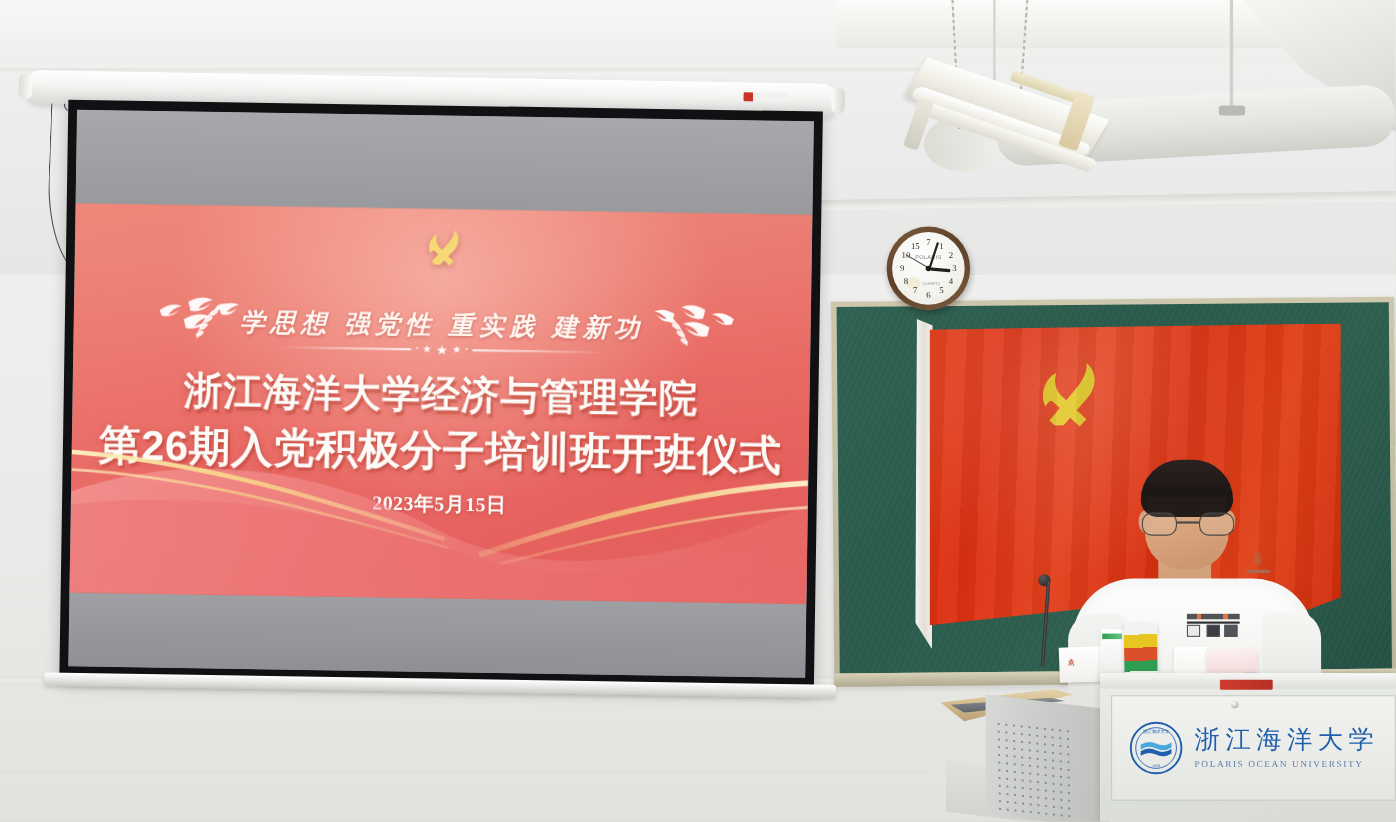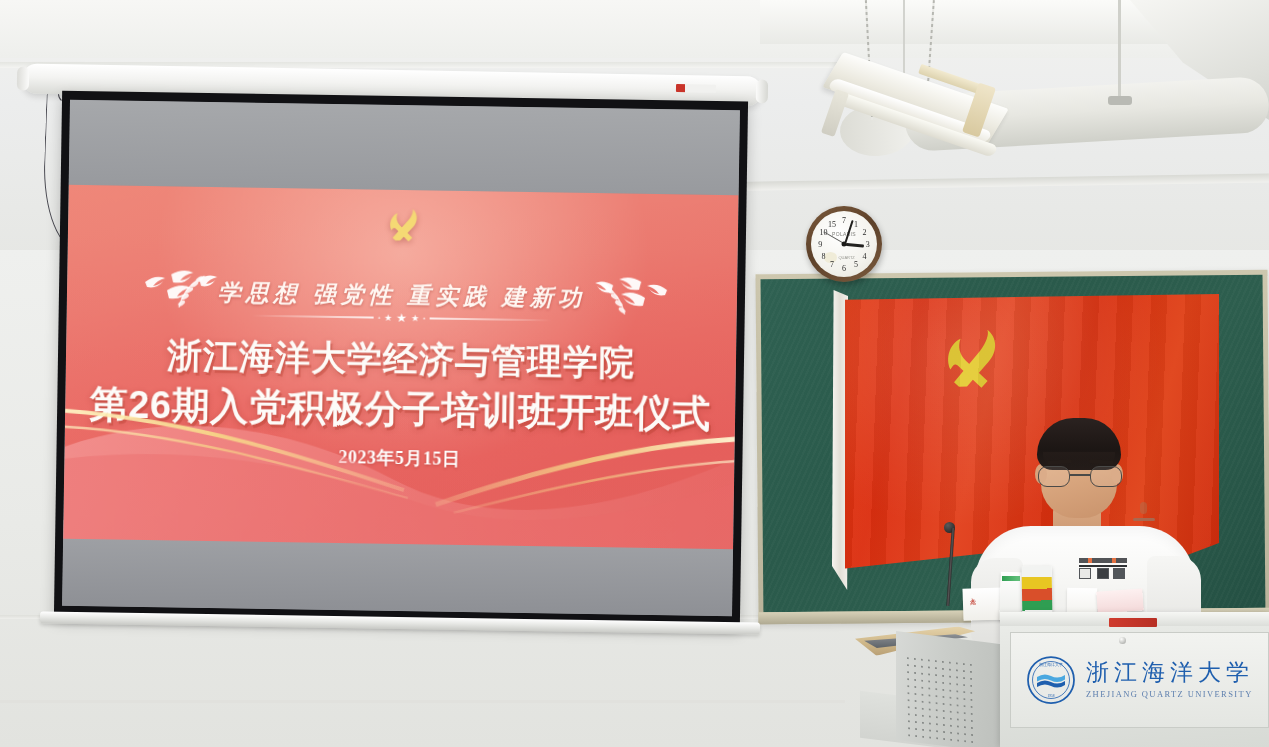--- a/index.html
+++ b/index.html
@@ -703,17 +703,17 @@
     <svg class="podium-logo" viewBox="0 0 100 100">
       <circle cx="50" cy="50" r="46" fill="none" stroke="#1f5fae" stroke-width="3.5"></circle>
       <circle cx="50" cy="50" r="37" fill="none" stroke="#1f5fae" stroke-width="1.6"></circle>
       <path d="M22 44 q14 -9 28 -2 q14 7 28 -2 l0 9 q-14 9 -28 2 q-14 -7 -28 2 z" fill="#4aa8e0"></path>
       <path d="M22 56 q14 -9 28 -2 q14 7 28 -2 l0 8 q-14 9 -28 2 q-14 -7 -28 2 z" fill="#1f5fae"></path>
       <text x="50" y="22" font-size="8" fill="#1f5fae" text-anchor="middle" font-family="Liberation Serif, serif">浙江海洋大学</text>
       <text x="50" y="84" font-size="7" fill="#1f5fae" text-anchor="middle" font-family="Liberation Serif, serif">1958</text>
     </svg>
     <div>
       <div class="podium-cn">浙江海洋大学</div>
-      <div class="podium-en">ZHEJIANG QUARTZ UNIVERSITY</div>
+      <div class="podium-en">POLARIS OCEAN UNIVERSITY</div>
     </div>
   </div>
 
 </div>
 
 </body></html>

